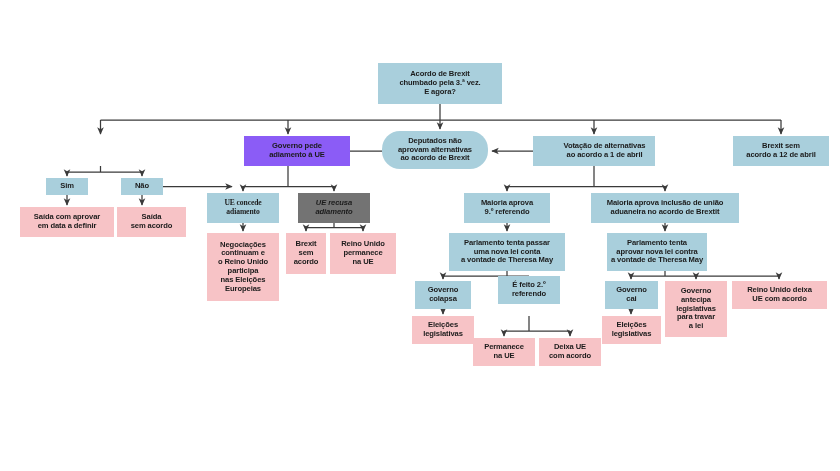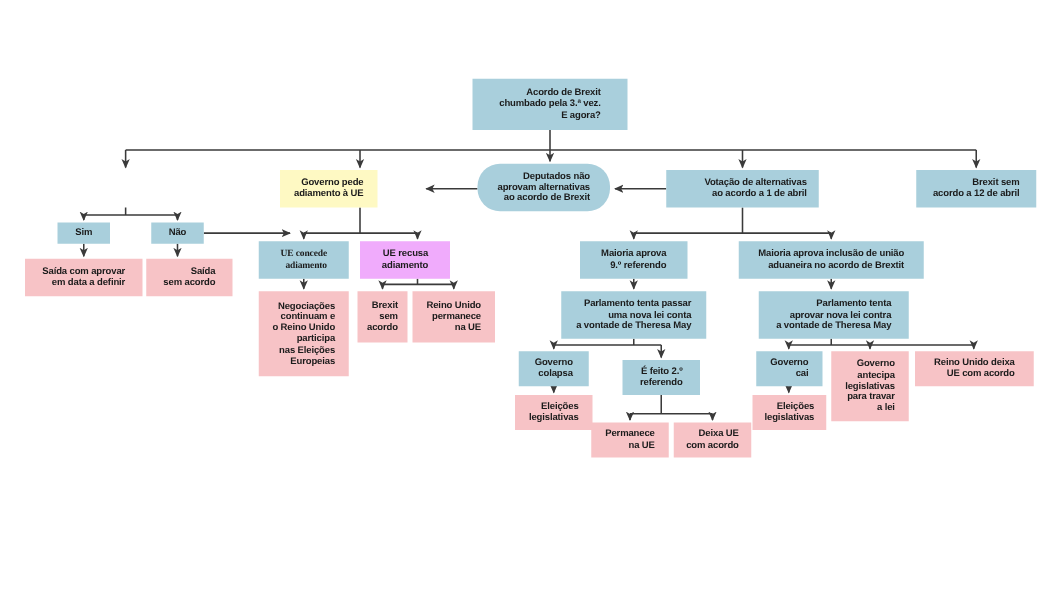--- a/index.html
+++ b/index.html
@@ -24,21 +24,21 @@
     width: 840px;
     height: 471px;
     pointer-events: none;
   }
   .node {
     position: absolute;
     box-sizing: border-box;
     display: flex;
     align-items: center;
     justify-content: center;
-    text-align: right;
+    text-align: center;
     color: #1b1b1b;
     font-weight: bold;
     line-height: 1.16;
     letter-spacing: -0.1px;
     padding: 2px 3px;
     white-space: pre-line;
   }
   .node.blue { background: #a9cfdc; }
   .node.pink { background: #f7c3c6; }
 </style>
@@ -117,66 +117,66 @@
       <path d="M696,276 L696,279" marker-end="url(#ah)"></path>
       <path d="M779,276 L779,279" marker-end="url(#ah)"></path>
 
       <path d="M631,309 L631,314" marker-end="url(#ah)"></path>
     </g>
   </svg>
 
   <div class="node blue" style="left: 378px; top: 63px; width: 124px; height: 41px; font-size: 7.6px; background: rgb(169, 207, 220);">Acordo de Brexit
 chumbado pela 3.ª vez.
 E agora?</div>
-  <div class="node blue" style="left: 224px; top: 136px; width: 78px; height: 30px; font-size: 7.6px; background: #fef9c3;">Governo pede
+  <div class="node blue" style="left: 244px; top: 136px; width: 106px; height: 30px; font-size: 7.6px; background: #8b5cf6;">Governo pede
 adiamento à UE</div>
   <div class="node blue" style="left: 382px; top: 131px; width: 106px; height: 38px; font-size: 7.6px; background: rgb(169, 207, 220); border-radius: 18px;">Deputados não
 aprovam alternativas
 ao acordo de Brexit</div>
   <div class="node blue" style="left: 533px; top: 136px; width: 122px; height: 30px; font-size: 7.6px; background: rgb(169, 207, 220); padding-left: 24px;">Votação de alternativas
 ao acordo a 1 de abril</div>
   <div class="node blue" style="left: 733px; top: 136px; width: 96px; height: 30px; font-size: 7.6px; background: rgb(169, 207, 220);">Brexit sem
 acordo a 12 de abril</div>
   <div class="node blue" style="left: 46px; top: 178px; width: 42px; height: 17px; font-size: 7.6px; background: rgb(169, 207, 220);">Sim</div>
   <div class="node blue" style="left: 121px; top: 178px; width: 42px; height: 17px; font-size: 7.6px; background: rgb(169, 207, 220);">Não</div>
   <div class="node pink" style="left: 20px; top: 207px; width: 94px; height: 30px; font-size: 7.6px; background: rgb(247, 195, 198);">Saída com aprovar
 em data a definir</div>
   <div class="node pink" style="left: 117px; top: 207px; width: 69px; height: 30px; font-size: 7.6px; background: rgb(247, 195, 198);">Saída
 sem acordo</div>
   <div class="node blue" style="left: 207px; top: 193px; width: 72px; height: 30px; font-size: 7.6px; background: rgb(169, 207, 220); font-family: Liberation Serif, serif;">UE concede
 adiamento</div>
-  <div class="node blue" style="left: 288px; top: 193px; width: 72px; height: 30px; font-size: 7.6px; background: #f0abfc;">UE recusa
+  <div class="node blue" style="left: 298px; top: 193px; width: 72px; height: 30px; font-size: 7.6px; background: #737373; font-style: italic;">UE recusa
 adiamento</div>
   <div class="node pink" style="left: 207px; top: 233px; width: 72px; height: 68px; font-size: 7.6px; background: rgb(247, 195, 198);">Negociações
 continuam e
 o Reino Unido
 participa
 nas Eleições
 Europeias</div>
   <div class="node pink" style="left: 286px; top: 233px; width: 40px; height: 41px; font-size: 7.6px; background: rgb(247, 195, 198);">Brexit
 sem
 acordo</div>
   <div class="node pink" style="left: 330px; top: 233px; width: 66px; height: 41px; font-size: 7.6px; background: rgb(247, 195, 198);">Reino Unido
 permanece
 na UE</div>
   <div class="node blue" style="left: 464px; top: 193px; width: 86px; height: 30px; font-size: 7.6px; background: rgb(169, 207, 220);">Maioria aprova
 9.º referendo</div>
   <div class="node blue" style="left: 591px; top: 193px; width: 148px; height: 30px; font-size: 7.6px; background: rgb(169, 207, 220);">Maioria aprova inclusão de união
 aduaneira no acordo de Brextit</div>
   <div class="node blue" style="left: 449px; top: 233px; width: 116px; height: 38px; font-size: 7.6px; background: rgb(169, 207, 220);">Parlamento tenta passar
 uma nova lei conta
 a vontade de Theresa May</div>
-  <div class="node blue" style="left: 607px; top: 233px; width: 120px; height: 38px; font-size: 7.6px; background: rgb(169, 207, 220);">Parlamento tenta
+  <div class="node blue" style="left: 607px; top: 233px; width: 100px; height: 38px; font-size: 7.6px; background: rgb(169, 207, 220);">Parlamento tenta
 aprovar nova lei contra
 a vontade de Theresa May</div>
   <div class="node blue" style="left: 415px; top: 281px; width: 56px; height: 28px; font-size: 7.6px; background: rgb(169, 207, 220);">Governo
 colapsa</div>
   <div class="node pink" style="left: 412px; top: 316px; width: 62px; height: 28px; font-size: 7.6px; background: rgb(247, 195, 198);">Eleições
 legislativas</div>
-  <div class="node blue" style="left: 498px; top: 288px; width: 62px; height: 28px; font-size: 7.6px; background: rgb(169, 207, 220);">É feito 2.º
+  <div class="node blue" style="left: 498px; top: 276px; width: 62px; height: 28px; font-size: 7.6px; background: rgb(169, 207, 220);">É feito 2.º
 referendo</div>
   <div class="node pink" style="left: 473px; top: 338px; width: 62px; height: 28px; font-size: 7.6px; background: rgb(247, 195, 198);">Permanece
 na UE</div>
   <div class="node pink" style="left: 539px; top: 338px; width: 62px; height: 28px; font-size: 7.6px; background: rgb(247, 195, 198);">Deixa UE
 com acordo</div>
   <div class="node blue" style="left: 605px; top: 281px; width: 53px; height: 28px; font-size: 7.6px; background: rgb(169, 207, 220);">Governo
 cai</div>
   <div class="node pink" style="left: 602px; top: 316px; width: 59px; height: 28px; font-size: 7.6px; background: rgb(247, 195, 198);">Eleições
 legislativas</div>
   <div class="node pink" style="left: 665px; top: 281px; width: 62px; height: 56px; font-size: 7.6px; background: rgb(247, 195, 198);">Governo

